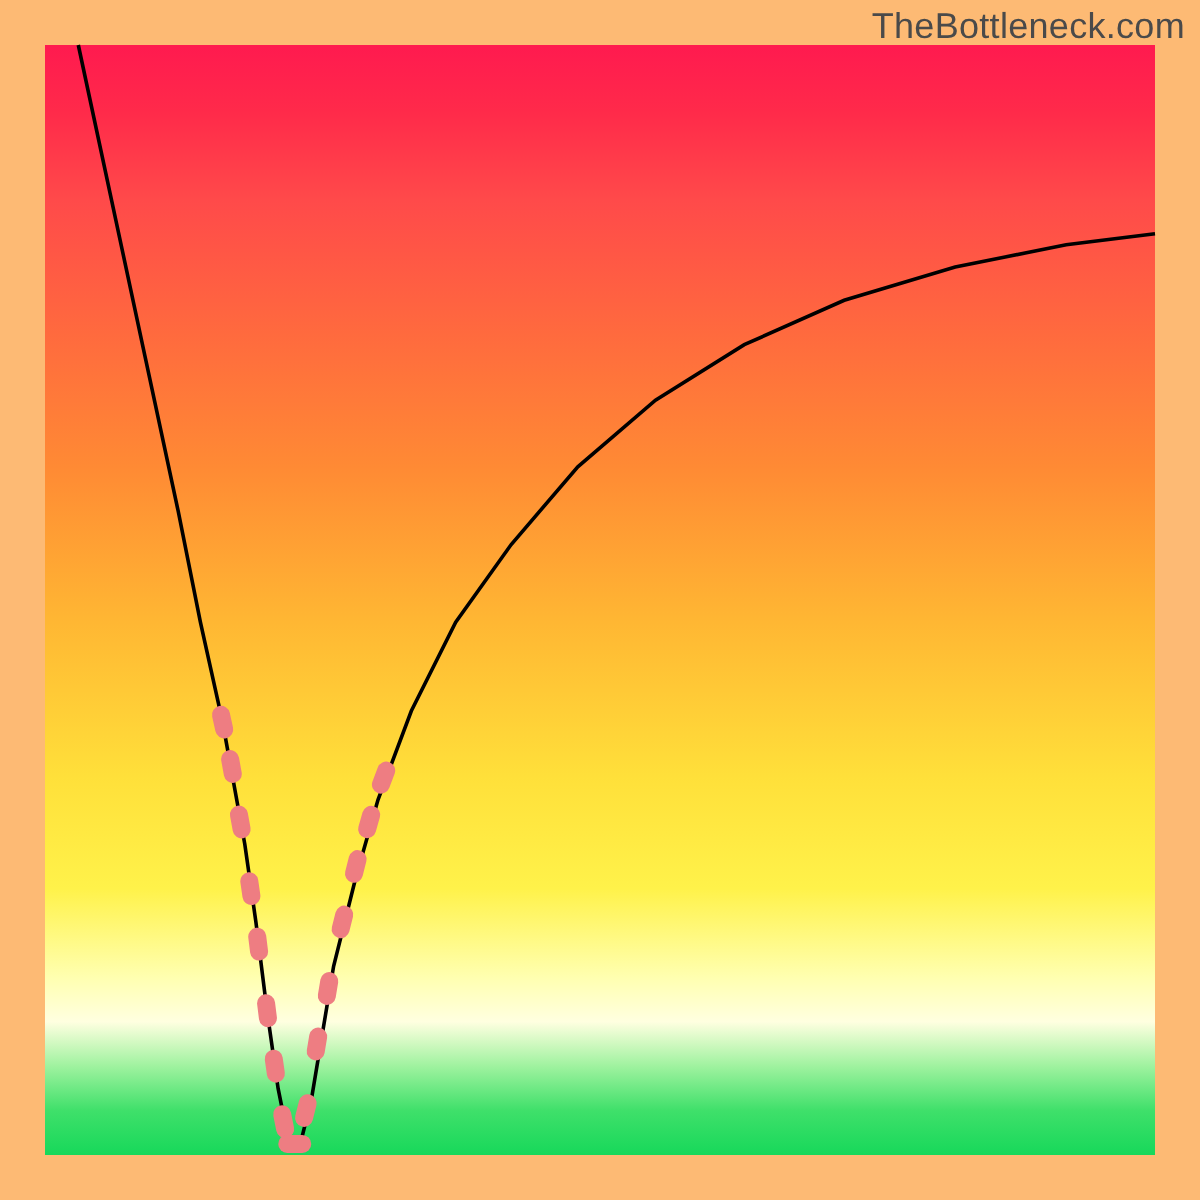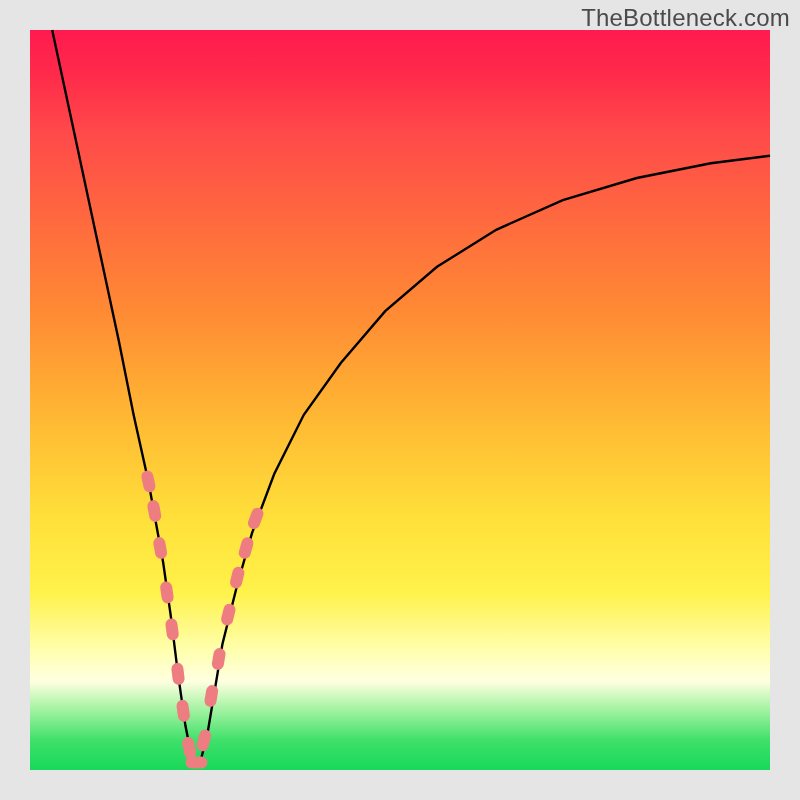--- a/index.html
+++ b/index.html
@@ -10,21 +10,21 @@
     overflow: hidden;
     background: #000;
     font-family: Arial, Helvetica, sans-serif;
   }
   .frame {
     position: absolute;
     left: 0;
     top: 0;
     width: 800px;
     height: 800px;
-    background: #e5e5e5;
+    background: #fdba74;
     text-align: right;
   }
   .plot {
     position: absolute;
     left: 30px;
     top: 30px;
     width: 740px;
     height: 740px;
     
     background: linear-gradient(to bottom,

